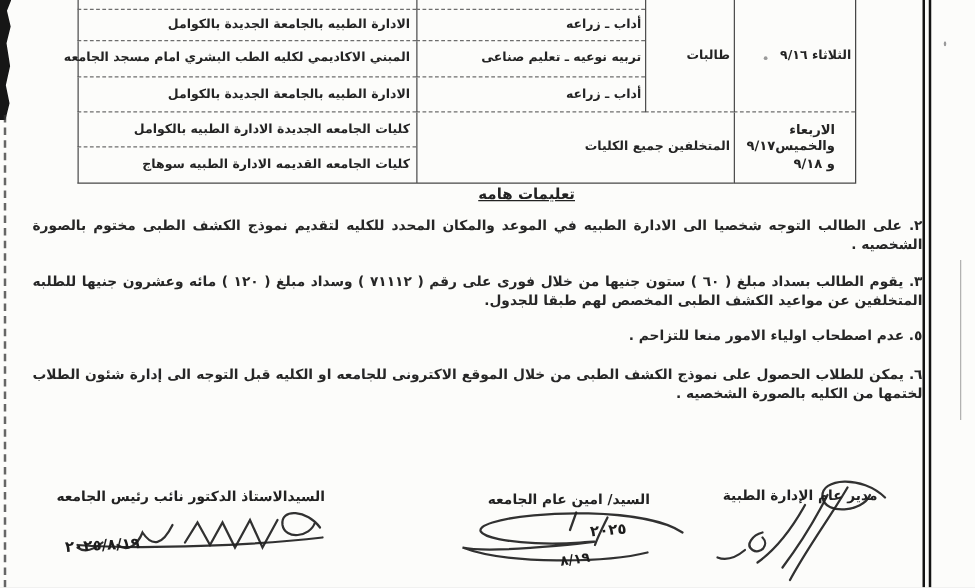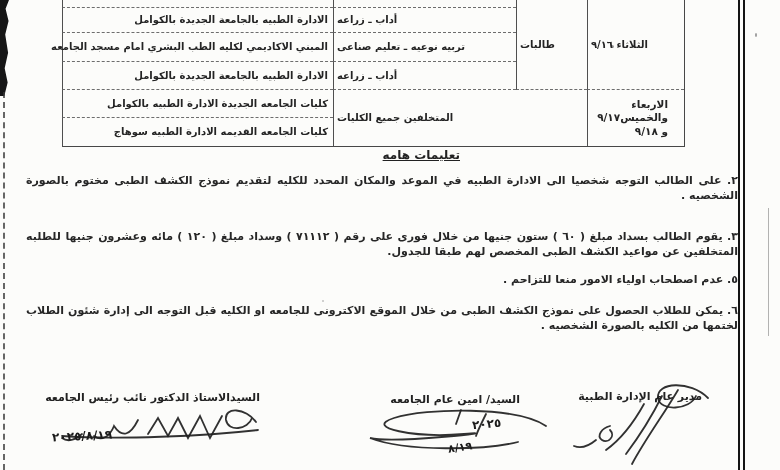--- a/index.html
+++ b/index.html
@@ -18,34 +18,34 @@
   .speck{position:absolute;background:#9a9a9a;border-radius:50%;}
   .s1{left:611px;top:45px;width:3px;height:3px;}
   .s2{left:755px;top:33px;width:2px;height:4px;}
   .s3{left:322px;top:300px;width:2px;height:2px;opacity:.6;}
 
   
   table.schedule{position:absolute;left:62px;top:0;width:622px;border-collapse:separate;
     border-spacing:0;direction:rtl;table-layout:fixed;border-right:1.4px solid #474747;}
   .w-date{width:97px}.w-stu{width:71px}.w-fac{width:183px}.w-loc{width:271px}
   .schedule td{border-left:1px solid #4f4f4f;border-bottom:1px dashed #6d6d6d;
-    font-size:10px;font-weight:bold;color:#242424;text-align:left;vertical-align:middle;
+    font-size:10px;font-weight:bold;color:#242424;text-align:right;vertical-align:middle;
     padding:0 3px;white-space:nowrap;line-height:12px;}
   .schedule td.bsolid{border-bottom:1.4px solid #474747;}
   .schedule td.loc{text-align:right;padding-right:5px;}
   .schedule td.date2{text-align:right;padding-right:16px;font-size:10.5px;line-height:13.5px;}
   tr.r0{height:8px}tr.r1{height:25px}tr.r2{height:29px}tr.r3{height:28px}tr.r4{height:28px}tr.r5{height:29px}
 
   
   .heading{position:absolute;left:290px;top:148px;width:170px;text-align:right;
     font-size:12px;font-weight:bold;text-decoration:underline;direction:rtl;color:#222;}
   .instructions{position:absolute;left:26px;top:173px;width:712px;direction:rtl;}
   .instructions p{margin:0;font-size:11px;font-weight:bold;line-height:15px;color:#262626;
     text-align:justify;text-align-last:right;}
-  .instructions p.i1{margin-bottom:17px}.instructions p.i2{margin-bottom:26px}
+  .instructions p.i1{margin-bottom:17px}.instructions p.i2{margin-bottom:15px}
   .instructions p.i3{margin-bottom:13px}.instructions p.i4{margin-bottom:4px}
   .instructions p.i5{margin-bottom:16px}
 
   
   .sig-title{position:absolute;font-size:11px;font-weight:bold;white-space:nowrap;
     direction:rtl;text-align:right;color:#222;}
   .t-right{left:570px;top:390px;width:132px;}
   .t-mid{left:374px;top:393px;width:146px;}
   .t-left{left:28px;top:391px;width:232px;}
   .scrawl{position:absolute;}

